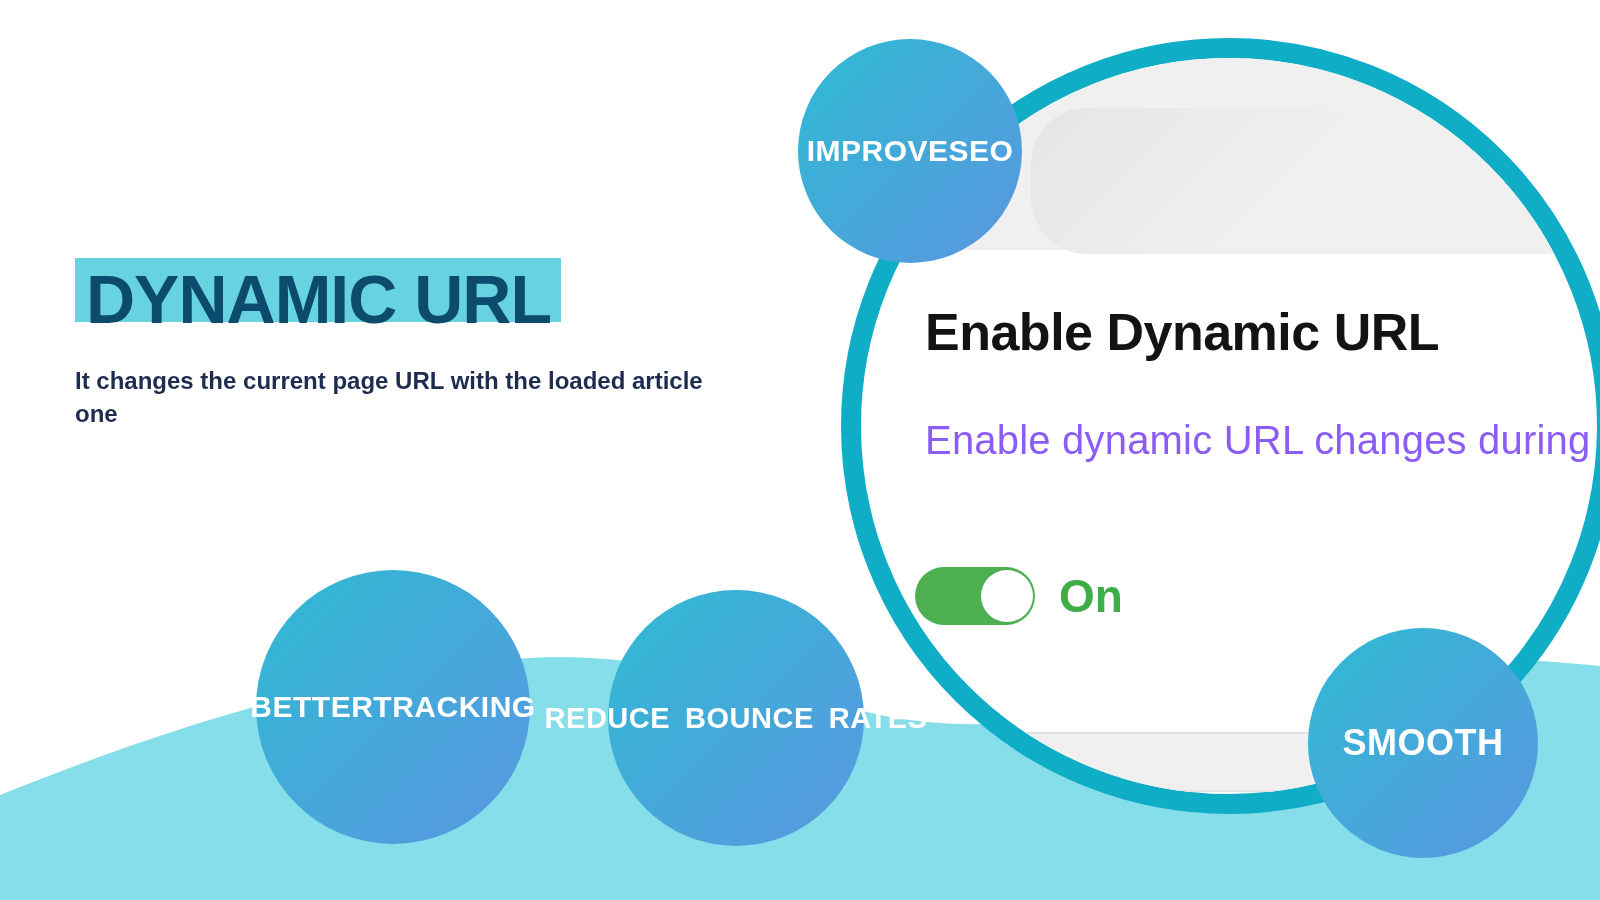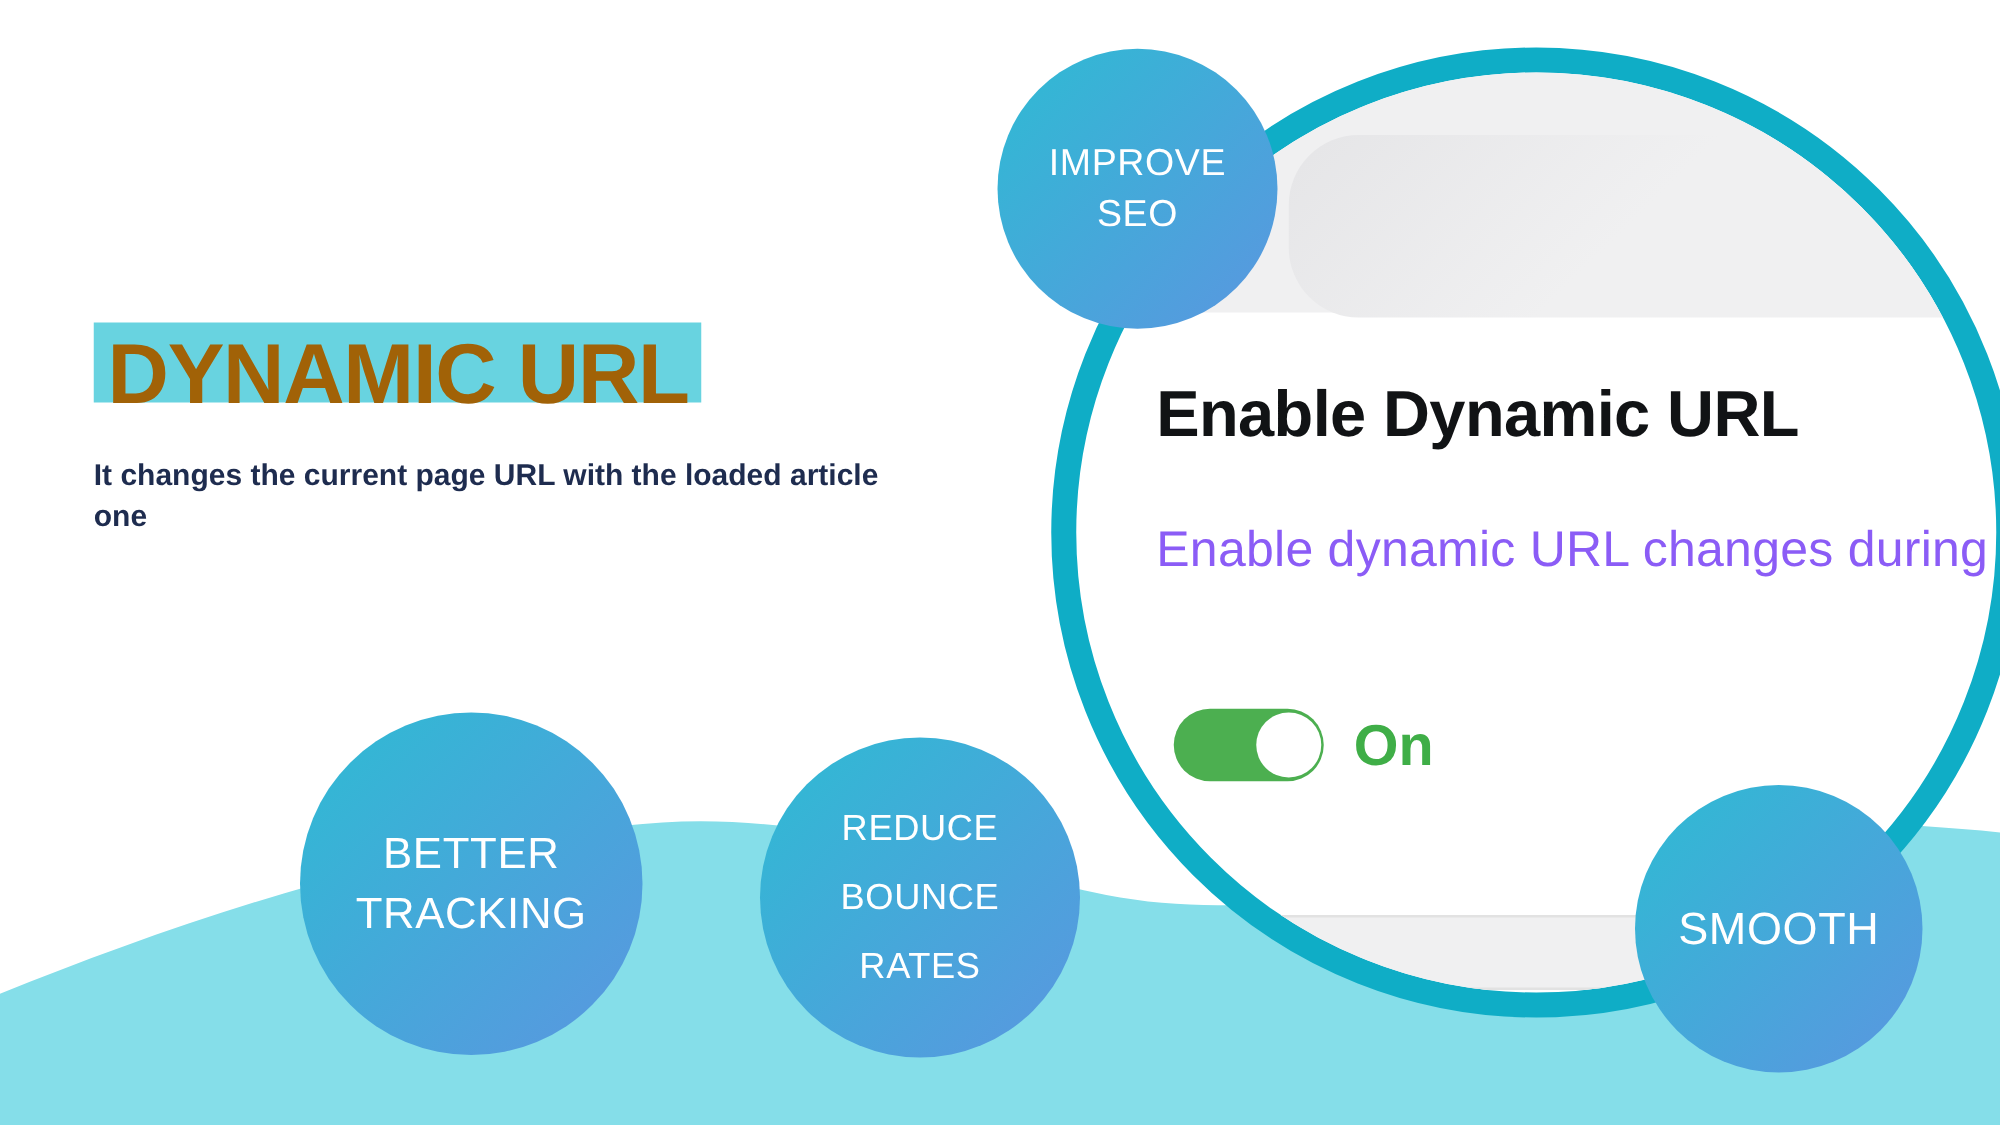--- a/index.html
+++ b/index.html
@@ -27,21 +27,21 @@
   .bc-heading{
     position:absolute;left:64px;top:244px;
     font-size:52px;font-weight:bold;color:#111315;
     letter-spacing:-0.5px;white-space:nowrap;
   }
   .bc-desc{
     position:absolute;left:64px;top:360px;
     font-size:40px;color:#8b5cf6;white-space:nowrap;letter-spacing:0.2px;
   }
   .bc-toggle-row{
-    position:absolute;left:78px;top:509px;
+    position:absolute;left:54px;top:509px;
     display:flex;align-items:center;gap:24px;
   }
   .toggle{
     position:relative;width:120px;height:58px;border-radius:29px;
     background:#4caf50;
   }
   .toggle-knob{
     position:absolute;right:2px;top:3px;width:52px;height:52px;
     border-radius:50%;background:#ffffff;
   }
@@ -51,36 +51,36 @@
     background:#f0f0f1;border-top:2px solid #e2e2e2;border-bottom:2px solid #e2e2e2;
   }
   
   .title-highlight{
     position:absolute;left:75px;top:258px;width:486px;height:64px;
     background:#68d3e0;z-index:2;
   }
   .page-title{
     position:absolute;left:86px;top:219px;z-index:3;
     font-size:68px;font-weight:bold;letter-spacing:-1px;
-    color:#a16207;white-space:nowrap;line-height:1;
+    color:#0c4a6e;white-space:nowrap;line-height:1;
   }
   .page-subtitle{
     position:absolute;left:75px;top:340px;width:665px;z-index:2;
     font-size:24px;font-weight:bold;color:#1e2c4f;line-height:1.38;
   }
   
   .badge{
     position:absolute;border-radius:50%;z-index:3;
     background:linear-gradient(135deg,#2ebbd3 0%,#5b96e0 100%);
-    display:flex;flex-direction:column;align-items:center;justify-content:center;
-    color:#ffffff;font-weight:normal;text-align:center;
+    display:flex;flex-direction:row;align-items:center;justify-content:center;
+    color:#ffffff;font-weight:bold;text-align:center;
   }
   .badge span{display:block;line-height:1.38;letter-spacing:0.5px;}
   .badge-improve{left:798px;top:39px;width:224px;height:224px;font-size:30px;}
-  .badge-better{left:240px;top:570px;width:274px;height:274px;font-size:35px;align-items:center;}
+  .badge-better{left:256px;top:570px;width:274px;height:274px;font-size:30px;align-items:center;}
   .badge-reduce{left:608px;top:590px;width:256px;height:256px;font-size:29px;gap:15px;}
   .badge-smooth{left:1308px;top:628px;width:230px;height:230px;font-size:36px;}
 </style>
 </head>
 <body>
 
 <div class="canvas">
 
   <svg class="wave-svg" width="1600" height="900" viewBox="0 0 1600 900" aria-hidden="true">
     <path d="M 0 795 C 150 735 330 672 530 658 C 650 650 770 692 885 716

